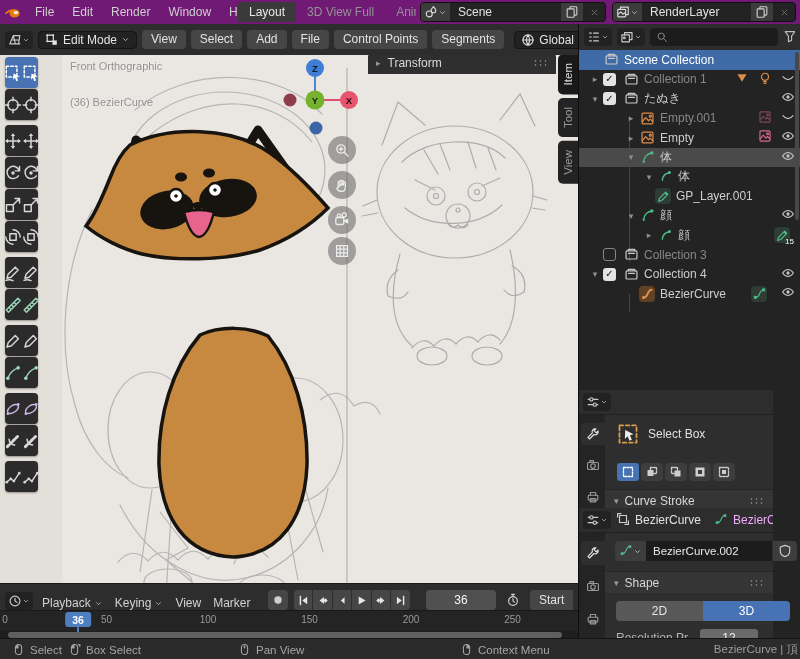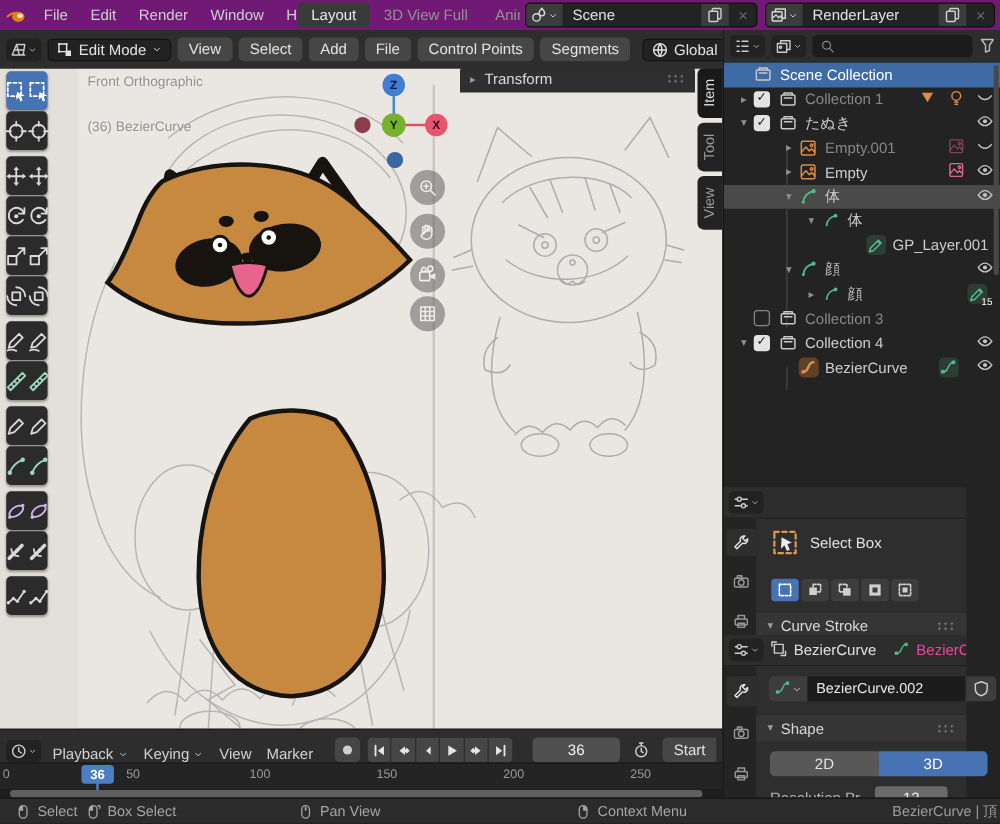--- a/index.html
+++ b/index.html
@@ -50,21 +50,21 @@
   .ol-header{position:absolute;top:0;left:0;width:100%;height:26px;background:#2d2d2d;display:flex;align-items:center;gap:5px;padding:0 5px}
   .search{flex:1;height:18px;background:#1c1c1c;border-radius:4px;display:flex;align-items:center;gap:4px;padding:0 6px;color:#8a8a8a}
   #ol-rows{position:absolute;top:26px;left:0;width:222px;height:340px;overflow:hidden}
   .ol-row{height:19.5px;display:flex;align-items:center;position:relative;padding-right:6px}
   .ol-row.selected{background:#3e6aa6}
   .ol-row.highlight{background:#4a4a4a}
   .disc{width:16px;text-align:center;color:#8f8f8f;font-size:9px;flex:none}
   .cbx{width:13px;height:13px;border-radius:3px;margin-right:7px;flex:none;display:flex;align-items:center;justify-content:center}
   .cbx.on{background:#e3e3e3;color:#141414;font-size:10px;font-weight:bold;line-height:1}
   .cbx.off{border:1px solid #858585}
-  .ol-ico{width:16px;height:16px;margin-right:5px;flex:none;display:flex;align-items:center;justify-content:flex-start}
+  .ol-ico{width:16px;height:16px;margin-right:5px;flex:none;display:flex;align-items:center;justify-content:flex-end}
   .ol-ico .ico{width:15px;height:15px}
   .boxed{background:#2f3c36;border-radius:4px;box-shadow:0 0 0 1px #1b2420;position:relative}
   .boxed-o{background:#5d4227;border-radius:4px;box-shadow:0 0 0 1px #2e2015;position:relative}
   .mini-badge{position:absolute;right:-4px;bottom:-3px;font-size:8px;color:#fff;background:transparent}
   .ol-label{color:#cdcdcd;white-space:nowrap}
   .ol-row.dim .ol-label{color:#878787}
   .ol-row.selected .ol-label{color:#fff}
   .row-right{position:absolute;right:6px;display:flex;gap:9px;align-items:center}
   .conn{position:absolute;width:1px;background:#454545}
   .ol-scroll{position:absolute;right:1px;top:28px;width:4px;height:168px;background:#484848;border-radius:2px}
@@ -770,21 +770,21 @@
             <span class="ico">
               <svg viewBox="0 0 16 16">
                 <path d="M12 4c-4 .6-7 3.8-7.4 8" stroke-width="1.5"></path>
                 <circle cx="12.2" cy="3.8" r="1.6" fill="currentColor" stroke="none"></circle>
               </svg>
             </span>
           </span>
           <span class="ol-label">体</span>
           <span class="row-right"></span>
         </div>
-        <div class="ol-row   " style="padding-left:98px">
+        <div class="ol-row   " style="padding-left:60px">
           <span class="disc"></span>
           <span class="ol-ico boxed " style="color:#4fbd8b">
             <span class="ico">
               <svg viewBox="0 0 16 16">
                 <path d="M2.8 13.2l.9-3.2 6.6-6.6 2.3 2.3-6.6 6.6zM9.6 4.1l2.3 2.3"></path>
               </svg>
             </span>
           </span>
           <span class="ol-label">GP_Layer.001</span>
           <span class="row-right"></span>
@@ -1024,21 +1024,21 @@
               </svg>
             </span></span>
           <span style="color:#e0e0e0">BezierCurve</span>
           <span style="color:#4fbd8b;margin-left:8px"><span class="ico">
               <svg viewBox="0 0 16 16">
                 <path d="M3.5 12c5.5 1.5 3.5-8 9-8"></path>
                 <rect x="2" y="10.6" width="3" height="3" fill="currentColor" stroke="none"></rect>
                 <rect x="11" y="2.6" width="3" height="3" fill="currentColor" stroke="none"></rect>
               </svg>
             </span></span>
-          <span style="color:#ec4899">BezierC</span>
+          <span style="color:#f0abfc">BezierC</span>
         </div>
       <div class="ptab-strip" id="p2-tabs">
           <span class="ptab active">
             <span class="ico">
               <svg viewBox="0 0 16 16">
                 <path d="M13.8 4.6a3.4 3.4 0 0 1-4.7 4L4 13.7l-1.8-1.8 5.1-5.1a3.4 3.4 0 0 1 4-4.7L9.2 4.2l2.5 2.5z"></path>
               </svg>
             </span>
           </span>
           <span class="ptab">

